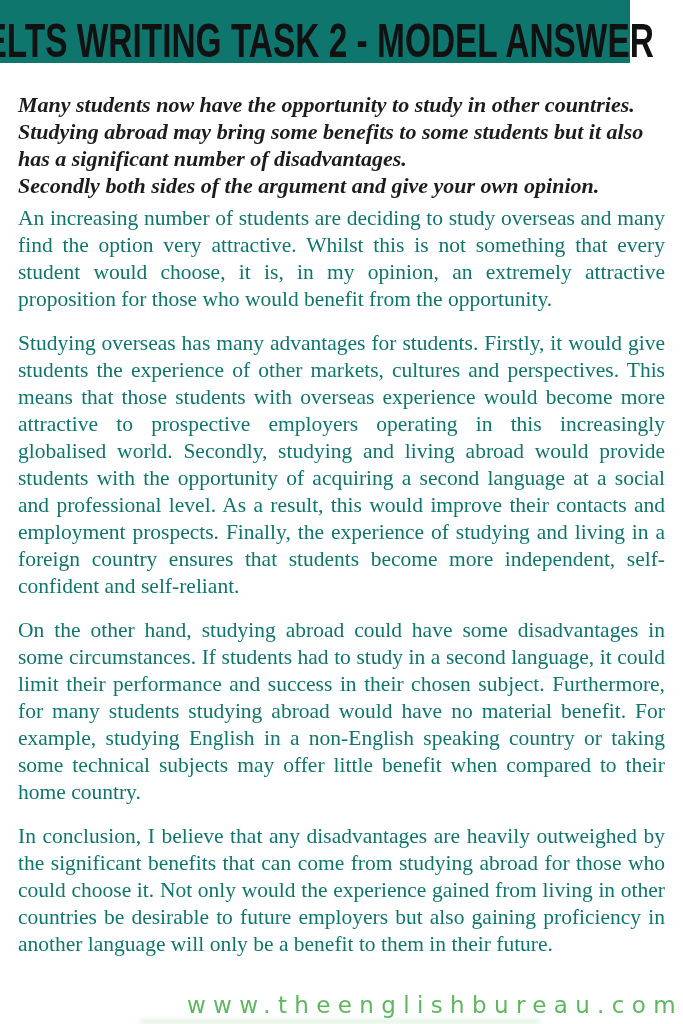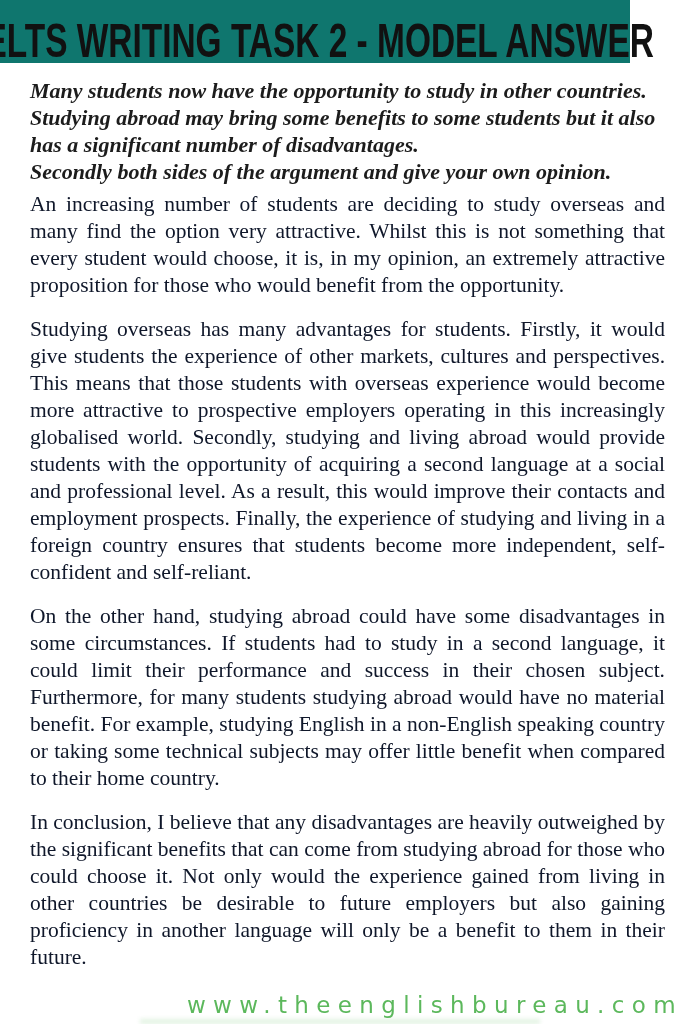--- a/index.html
+++ b/index.html
@@ -27,37 +27,36 @@
     font-weight: 700;
     font-size: 44px;
     color: #111111;
     white-space: nowrap;
     letter-spacing: 0px;
     transform: scale(0.76, 1.08);
     transform-origin: center center;
     line-height: 1;
   }
   .content {
-    padding: 14px 18px 0 18px;
-    margin-left: 12px;
+    padding: 28px 18px 0 18px;
   }
   .prompt p {
     margin: 0;
     font-weight: 700;
     font-style: italic;
     font-size: 22px;
     line-height: 27px;
     color: #1c1c1c;
     text-align: left;
   }
   .essay p {
     margin: 17px 0 0 0;
     font-size: 21.5px;
     line-height: 27px;
-    color: #0f172a;
+    color: #0f766e;
     text-align: justify;
   }
   .essay p:first-child {
     margin-top: 6px;
   }
   .footer {
     position: absolute;
     left: 0;
     bottom: 6px;
     width: 683px;

